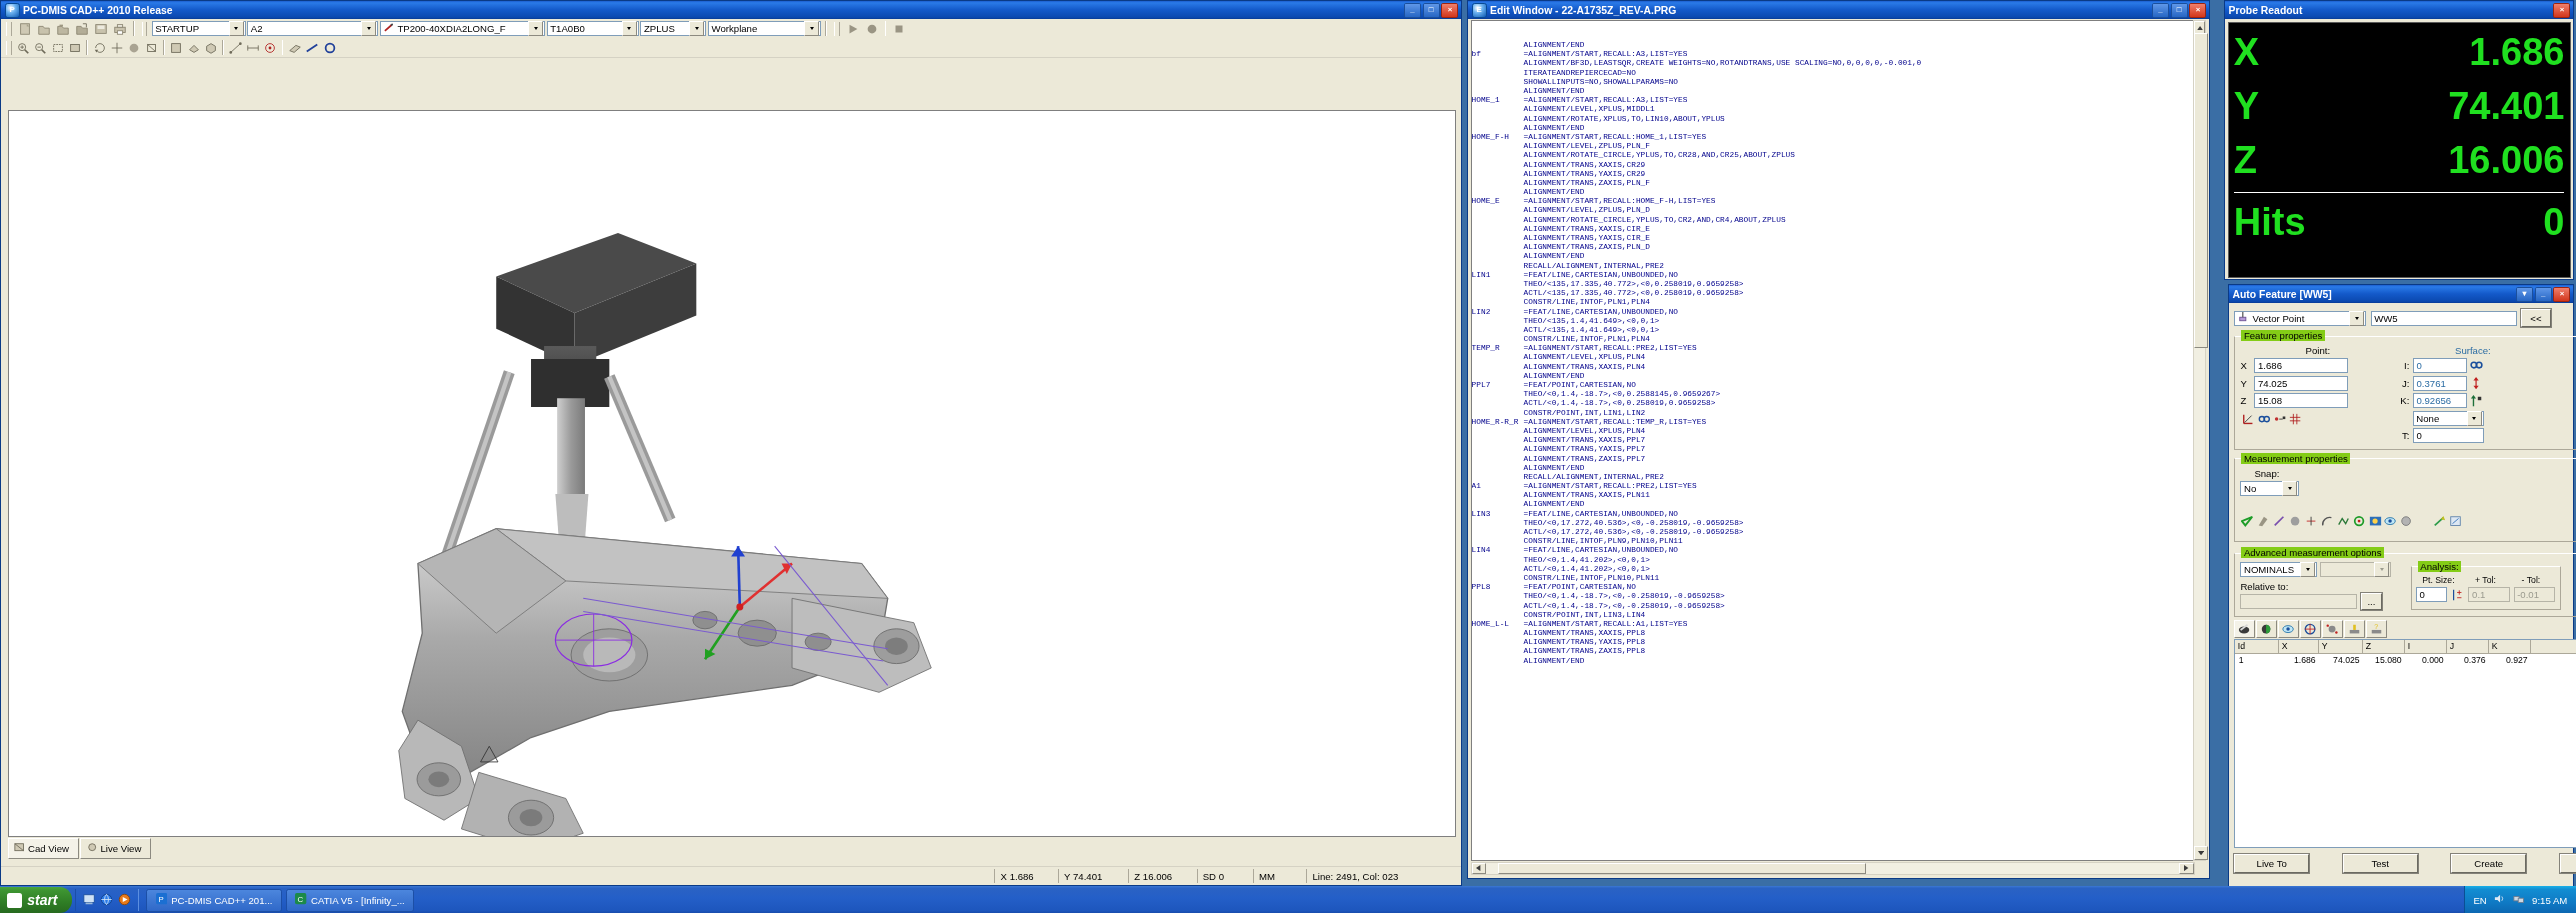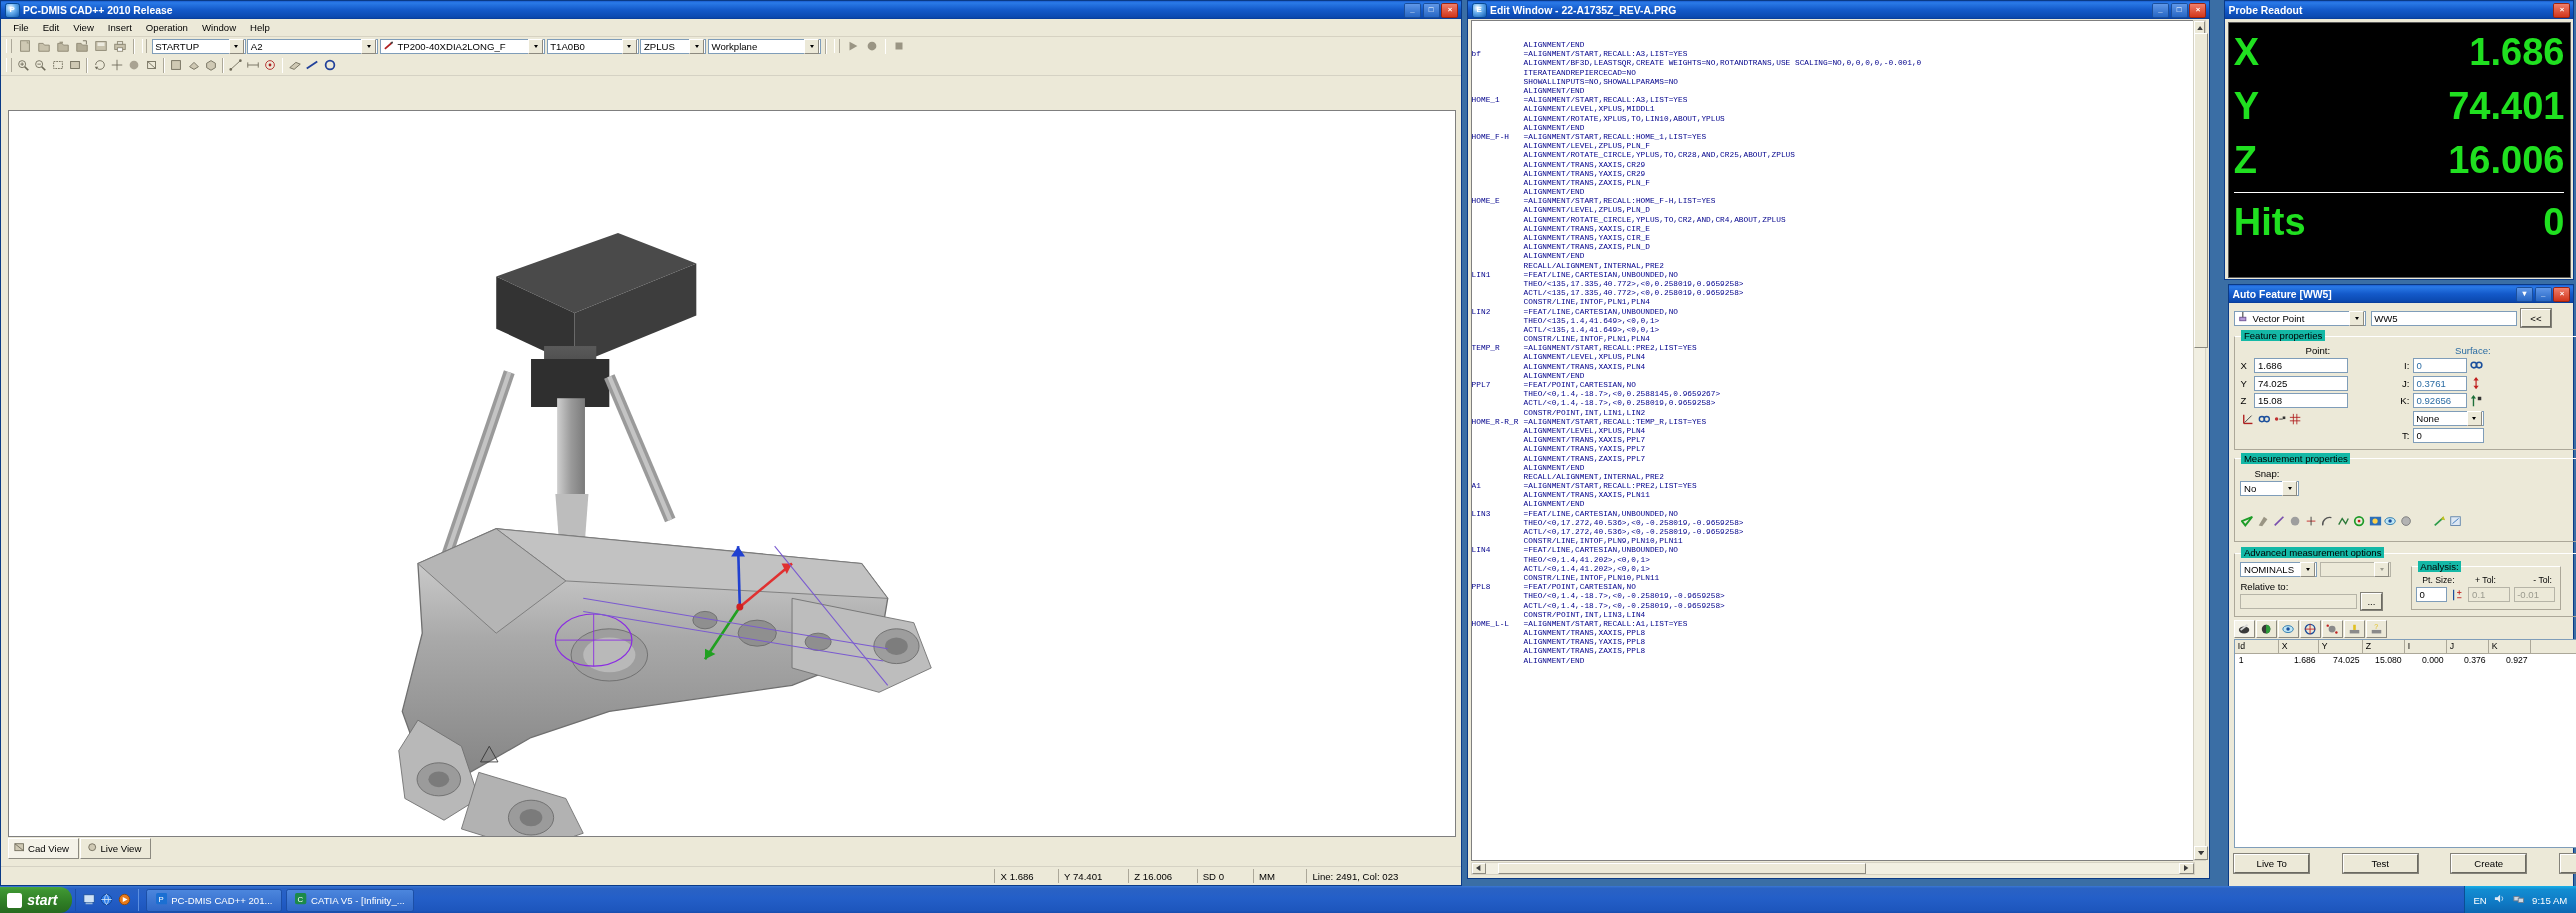--- a/index.html
+++ b/index.html
@@ -66,21 +66,21 @@
   .prow{display:flex;align-items:center;justify-content:space-between;height:54px;color:#20e020;font-weight:bold;font-size:38px;
     font-family:"Liberation Sans",sans-serif;line-height:54px;}
   .prow .ax{font-size:38px;}
   .prow .vv{font-size:38px;}
   .phits{border-top:1.7px solid #fff;margin-top:5.2px;padding-top:1.7px;}
 
   
   .afwin{position:absolute;left:2228px;top:284px;width:346px;height:604px;background:#ece9d8;border:0.9px solid #0a3a86;box-sizing:border-box;}
   .af-body{position:absolute;left:0;top:19px;width:411px;height:583px;padding:5.2px;box-sizing:border-box;}
   .grp{border:0.9px solid #aca899;border-top:0.9px solid #fff;position:relative;margin-top:8.7px;padding:8.7px 5.2px 5.2px 5.2px;box-sizing:border-box;}
-  .grp>.glbl{position:absolute;top:-6.1px;left:6.1px;background:#14b8a6;padding:0 2.6px;font-size:9.6px;}
+  .grp>.glbl{position:absolute;top:-6.1px;left:6.1px;background:#84cc16;padding:0 2.6px;font-size:9.6px;}
   .fld{height:15px;background:#fff;border:0.9px solid #7f9db9;box-sizing:border-box;font-size:9.6px;padding-left:2.6px;display:flex;align-items:center;}
   .fld.blue{color:#2b6ca3;}
   .fld.ro{background:#ece9d8;color:#9b9b8f;border:0.9px solid #b6b4a7;}
   .btnx{height:17.4px;min-width:49px;background:#ece9d8;border:0.9px solid #fff;border-right-color:#6b6a61;border-bottom-color:#6b6a61;
     outline:0.9px solid #848279;display:flex;align-items:center;justify-content:center;font-size:9.6px;}
   .gridtbl{background:#fff;border:0.9px solid #7f9db9;box-sizing:border-box;}
   .gridhdr{display:flex;height:13px;background:#ece9d8;border-bottom:0.9px solid #aca899;font-size:8.7px;}
   .gridhdr div{border-right:0.9px solid #aca899;padding-left:2.6px;display:flex;align-items:center;box-sizing:border-box;}
   .gridrow{display:flex;height:12.2px;font-size:8.7px;}
   .gridrow div{padding-right:3.5px;display:flex;align-items:center;justify-content:flex-end;box-sizing:border-box;}
@@ -115,29 +115,20 @@
       <div class="tb-icon">P</div>
       <span>PC-DMIS CAD++ 2010 Release</span>
       <div class="tb-spacer"></div>
       <div class="tb-btns">
         <div class="tb-btn">_</div>
         <div class="tb-btn">□</div>
         <div class="tb-btn close">×</div>
       </div>
     </div>
 
-    <div class="menubar">
-      <span>File</span>
-      <span>Edit</span>
-      <span>View</span>
-      <span>Insert</span>
-      <span>Operation</span>
-      <span>Window</span>
-      <span>Help</span>
-    </div>
 
     <div class="toolbar">
       <div class="grip"></div>
       <div class="tbtn">
         <svg width="14" height="14" viewBox="0 0 16 16">
             <rect x="3" y="2" width="10" height="12" fill="#cfc9b4" stroke="#8a8570"></rect>
             <path d="M10 2 l3 3 h-3z" fill="#a8a38d"></path>
           </svg>
         </div>
       <div class="tbtn">
@@ -806,21 +797,21 @@
                 <span>...</span>
                 </div>
             </div>
           </div>
 
           <div class="grp" style="margin-top:3.5px;padding:8.7px 4.4px 3.5px 4.4px;width:150px;">
             <span class="glbl">Analysis:</span>
             <div style="display:flex;gap:3.5px;font-size:8.7px;">
               <span style="width:45px;text-align:center;">Pt. Size:</span>
               <span style="width:42px;text-align:center;">+ Tol:</span>
-              <span style="width:42px;text-align:right;">- Tol:</span>
+              <span style="width:42px;text-align:center;">- Tol:</span>
             </div>
             <div style="display:flex;gap:3.5px;align-items:center;margin-top:1.7px;">
               <div class="fld" style="width:31px;">
                 <span>0</span>
                 </div>
               <span class="icobtn">
                 <svg width="12.2" height="12.2" viewBox="0 0 14 14">
                     <line x1="3" y1="1" x2="3" y2="13" stroke="#1b4f9c" stroke-width="1.4"></line>
                     <line x1="7" y1="4" x2="12" y2="4" stroke="#c02020"></line>
                     <line x1="9.5" y1="1.5" x2="9.5" y2="6.5" stroke="#c02020"></line>

